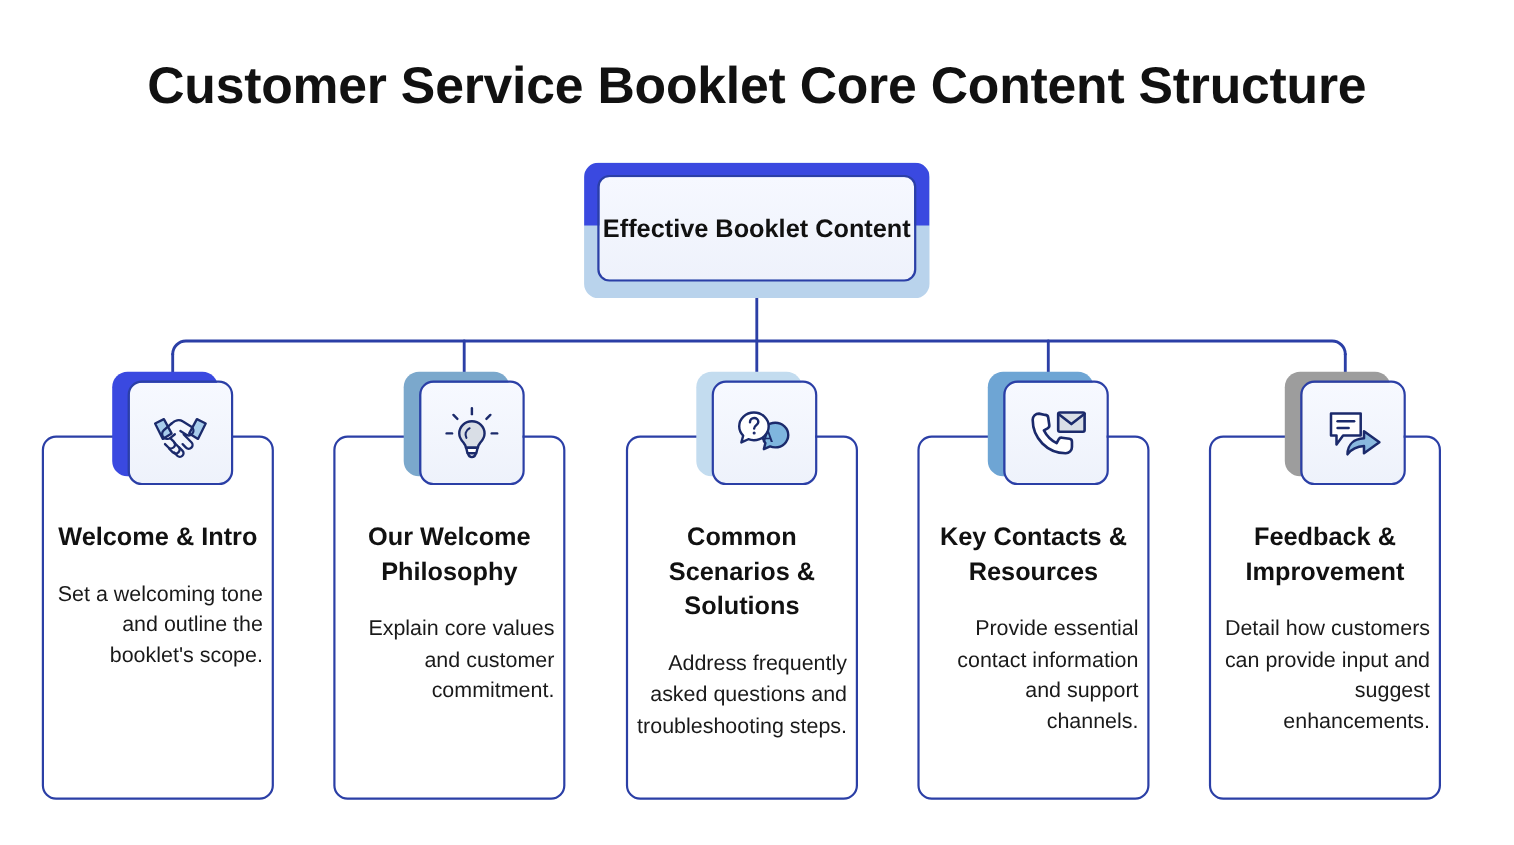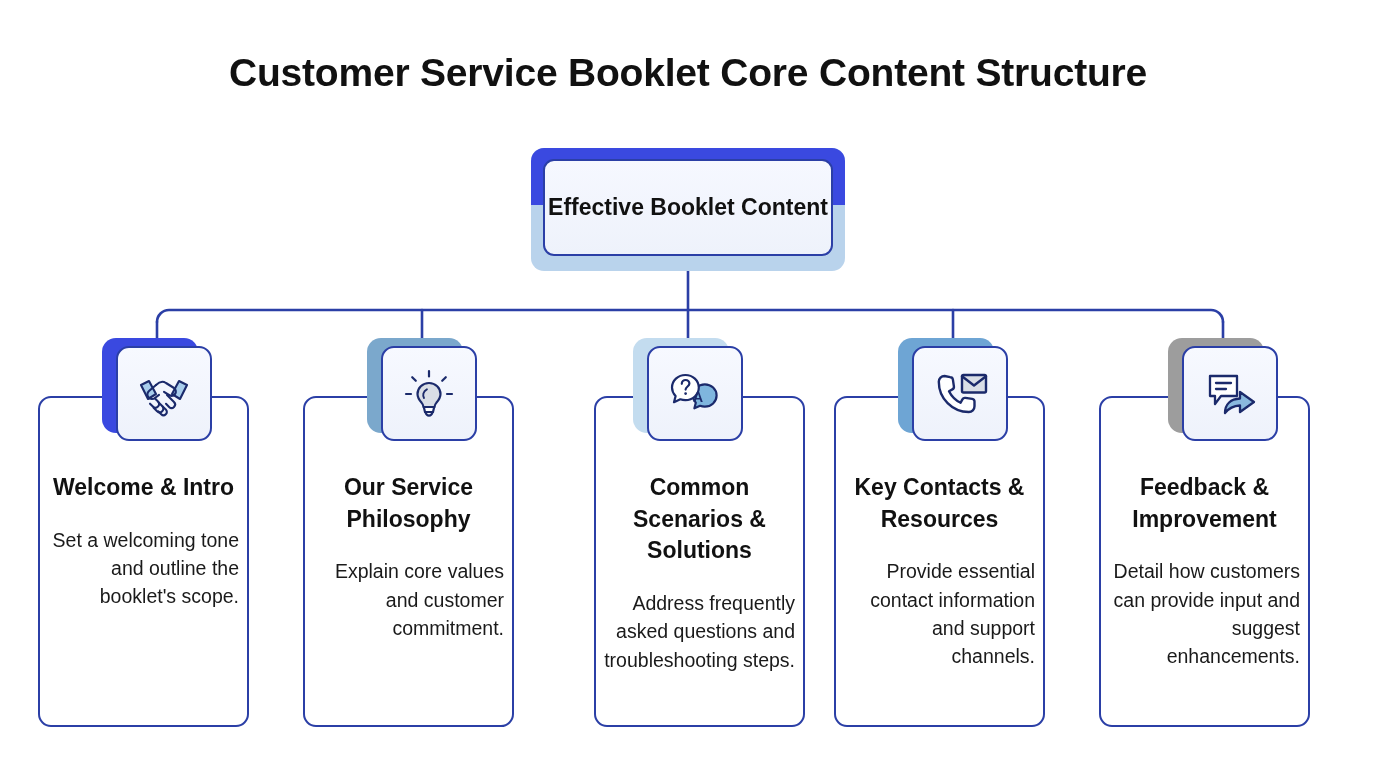--- a/index.html
+++ b/index.html
@@ -16,21 +16,21 @@
     color: #111111;
   }
 
   
   #diagram-title {
     position: absolute;
     left: 0;
     top: 52px;
     width: 1376px;
     text-align: center;
-    font-size: 39px;
+    font-size: 47px;
     font-weight: bold;
     letter-spacing: -0.2px;
     color: #111111;
     line-height: 1.1;
   }
 
   
   #connectors {
     position: absolute;
     left: 0;
@@ -202,21 +202,21 @@
         <path d="M22.6 34.6 L26.2 38.1 C27.7 39.6 27.7 41.8 26.2 43.2 C24.8 44.6 22.6 44.6 21.1 43.2 L17.6 39.7"></path>
         <path d="M26.6 38.5 L29.8 41.6 C31.2 43 31.2 45 29.8 46.3 C28.5 47.6 26.5 47.6 25.2 46.3 L22.2 43.3"></path>
         <path d="M31 27 L38 34 C39.4 35.4 39.4 37.5 38 38.9 C36.6 40.3 34.5 40.3 33.1 38.9 L30 35.8"></path>
       </g>
     </svg>
   </div>
 </div>
 
 <div class="child-card" style="left:303px;">
   <div class="card-inner">
-    <div class="card-title">Our Service Philosophy</div>
+    <div class="card-title">Our Welcome Philosophy</div>
     <div class="card-desc">Explain core values and customer commitment.</div>
   </div>
 </div>
 <div class="icon-badge" style="left:367px;">
   <div class="badge-backdrop" style="background:#7ba8cc;"></div>
   <div class="badge-tile">
     <svg width="54" height="54" viewBox="0 0 54 54">
       <g fill="none" stroke="#1b2a6b" stroke-width="2.2" stroke-linecap="round" stroke-linejoin="round">
         <path d="M27 16 C20.5 16 15.5 21 15.5 27 C15.5 31 17.6 33.4 19.5 35.6 C20.8 37.1 21.4 38.4 21.5 40 L32.5 40 C32.6 38.4 33.2 37.1 34.5 35.6 C36.4 33.4 38.5 31 38.5 27 C38.5 21 33.5 16 27 16 Z" fill="#d9dee6"></path>
         <path d="M21.8 40 L32.2 40 L31 45 L23 45 Z" fill="#ffffff"></path>
@@ -225,21 +225,21 @@
         <path d="M27 4 L27 9.5"></path>
         <path d="M45 27 L50 27"></path>
         <path d="M4 27 L9 27"></path>
         <path d="M40.2 13.8 L43.8 10.2"></path>
         <path d="M10.2 10.2 L13.8 13.8"></path>
       </g>
     </svg>
   </div>
 </div>
 
-<div class="child-card" style="left:569px;margin-left:25px;">
+<div class="child-card" style="left:569px;">
   <div class="card-inner">
     <div class="card-title">Common Scenarios &amp; Solutions</div>
     <div class="card-desc">Address frequently asked questions and troubleshooting steps.</div>
   </div>
 </div>
 <div class="icon-badge" style="left:633px;">
   <div class="badge-backdrop" style="background:#c3dcef;"></div>
   <div class="badge-tile">
     <svg width="58" height="54" viewBox="0 0 58 54">
       <g stroke="#1b2a6b" stroke-width="2.2" stroke-linejoin="round" stroke-linecap="round">

